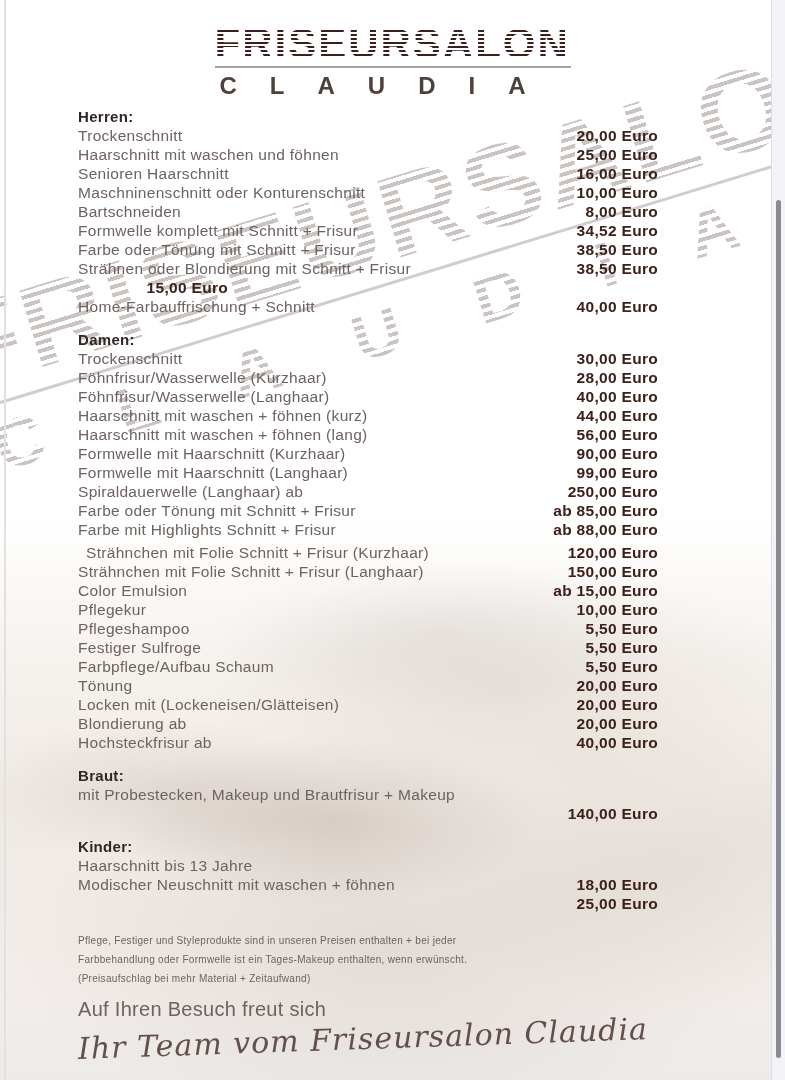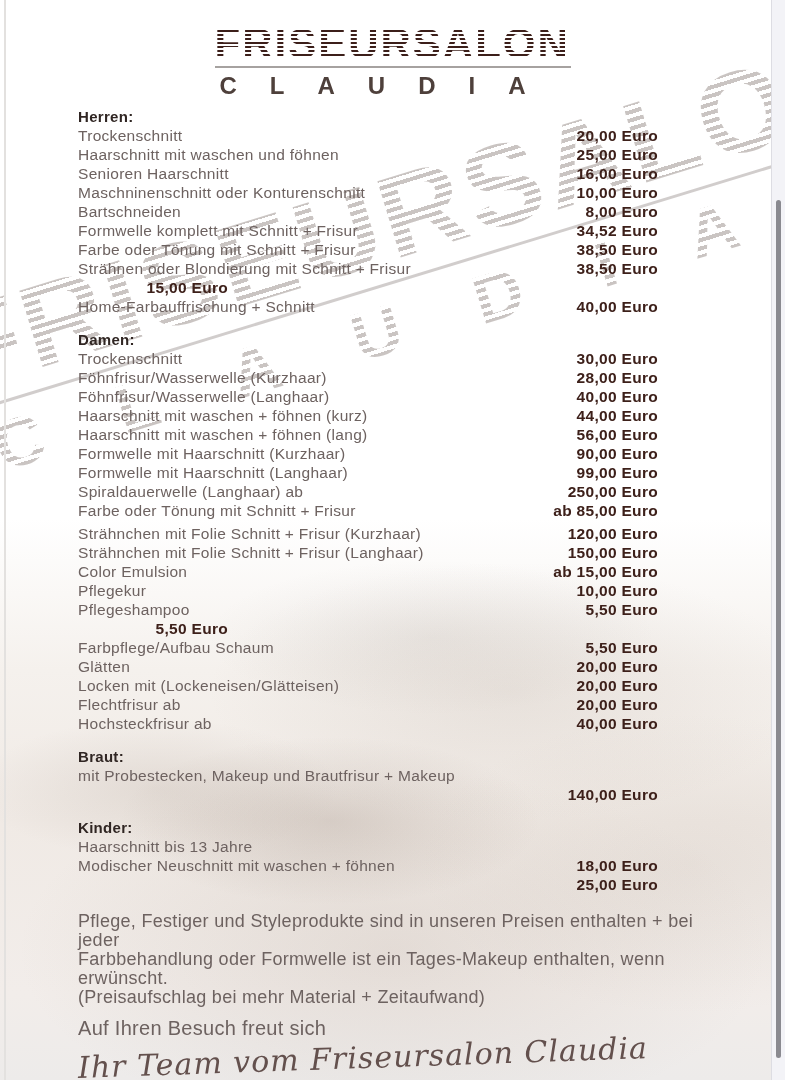--- a/index.html
+++ b/index.html
@@ -66,26 +66,26 @@
     color:var(--brand-sub,#4e403b);
   }
   .menu{margin:8px 0 0 78px;width:580px;}
   .menu-section{margin-bottom:14px;}
   .menu-section.tight{margin-top:0;}
   .sec-title{
     font-weight:bold;font-size:15px;line-height:19px;
     color:var(--heading-color,#302623);letter-spacing:0.3px;
   }
   .row{display:flex;align-items:baseline;font-size:15.5px;line-height:19px;letter-spacing:0.3px;}
-  .row.gap{margin-top:4px;}
+  .row.gap{margin-top:4px;margin-left:8px;}
   .row .label{flex:1;color:var(--label-color,#6d6260);}
   .row .price{min-width:150px;text-align:right;white-space:nowrap;font-weight:bold;color:var(--price-color,#3d201a);}
   
   .footer{margin:18px 0 0 78px;width:640px;}
-  .note-line{font-size:18px;line-height:19px;letter-spacing:0.3px;color:var(--label-color,#6d6260);}
+  .note-line{font-size:10px;line-height:19px;letter-spacing:0.3px;color:var(--label-color,#6d6260);}
   .closing{margin-top:12px;font-size:20px;line-height:19px;letter-spacing:0.3px;color:var(--label-color,#6d6260);}
   .signature{
     margin-top:12px;display:inline-block;
     font-family:"DejaVu Serif","Liberation Serif",serif;font-style:italic;
     font-size:30px;letter-spacing:1px;color:#63504d;
     transform:rotate(-2deg);transform-origin:left center;
   }
 </style>
 </head>
 <body>
@@ -182,20 +182,24 @@
           <span class="price">99,00 Euro</span>
         </div>
         <div class="row">
           <span class="label">Spiraldauerwelle (Langhaar) ab</span>
           <span class="price">250,00 Euro</span>
         </div>
         <div class="row">
           <span class="label">Farbe oder Tönung mit Schnitt + Frisur</span>
           <span class="price">ab 85,00 Euro</span>
         </div>
+        <div class="row">
+          <span class="label">Farbe mit Highlights Schnitt + Frisur</span>
+          <span class="price">ab 88,00 Euro</span>
+        </div>
         <div class="row gap">
           <span class="label">Strähnchen mit Folie Schnitt + Frisur (Kurzhaar)</span>
           <span class="price">120,00 Euro</span>
         </div>
         <div class="row">
           <span class="label">Strähnchen mit Folie Schnitt + Frisur (Langhaar)</span>
           <span class="price">150,00 Euro</span>
         </div>
         <div class="row">
           <span class="label">Color Emulsion</span>
@@ -203,36 +207,37 @@
         </div>
         <div class="row">
           <span class="label">Pflegekur</span>
           <span class="price">10,00 Euro</span>
         </div>
         <div class="row">
           <span class="label">Pflegeshampoo</span>
           <span class="price">5,50 Euro</span>
         </div>
         <div class="row">
+          <span class="label">Festiger Sulfroge</span>
           <span class="price">5,50 Euro</span>
         </div>
         <div class="row">
           <span class="label">Farbpflege/Aufbau Schaum</span>
           <span class="price">5,50 Euro</span>
         </div>
         <div class="row">
-          <span class="label">Glätten</span>
+          <span class="label">Tönung</span>
           <span class="price">20,00 Euro</span>
         </div>
         <div class="row">
           <span class="label">Locken mit (Lockeneisen/Glätteisen)</span>
           <span class="price">20,00 Euro</span>
         </div>
         <div class="row">
-          <span class="label">Flechtfrisur ab</span>
+          <span class="label">Blondierung ab</span>
           <span class="price">20,00 Euro</span>
         </div>
         <div class="row">
           <span class="label">Hochsteckfrisur ab</span>
           <span class="price">40,00 Euro</span>
         </div>
       </section>
       <section class="menu-section">
         <div class="sec-title">Braut:</div>
         <div class="row">

